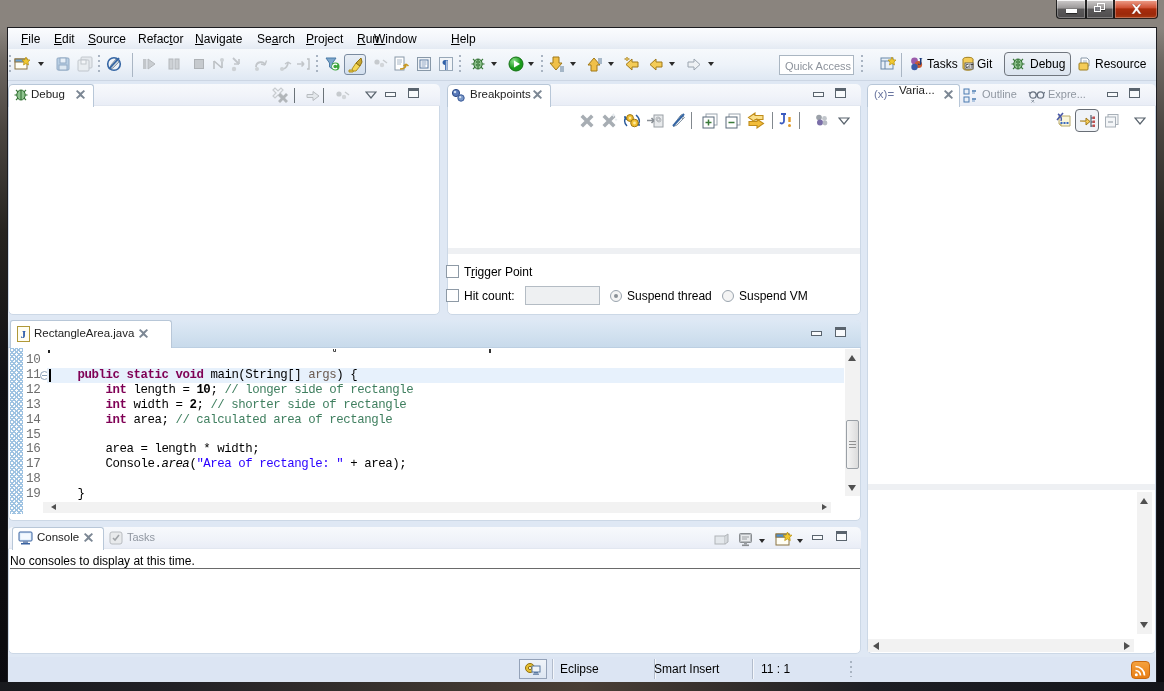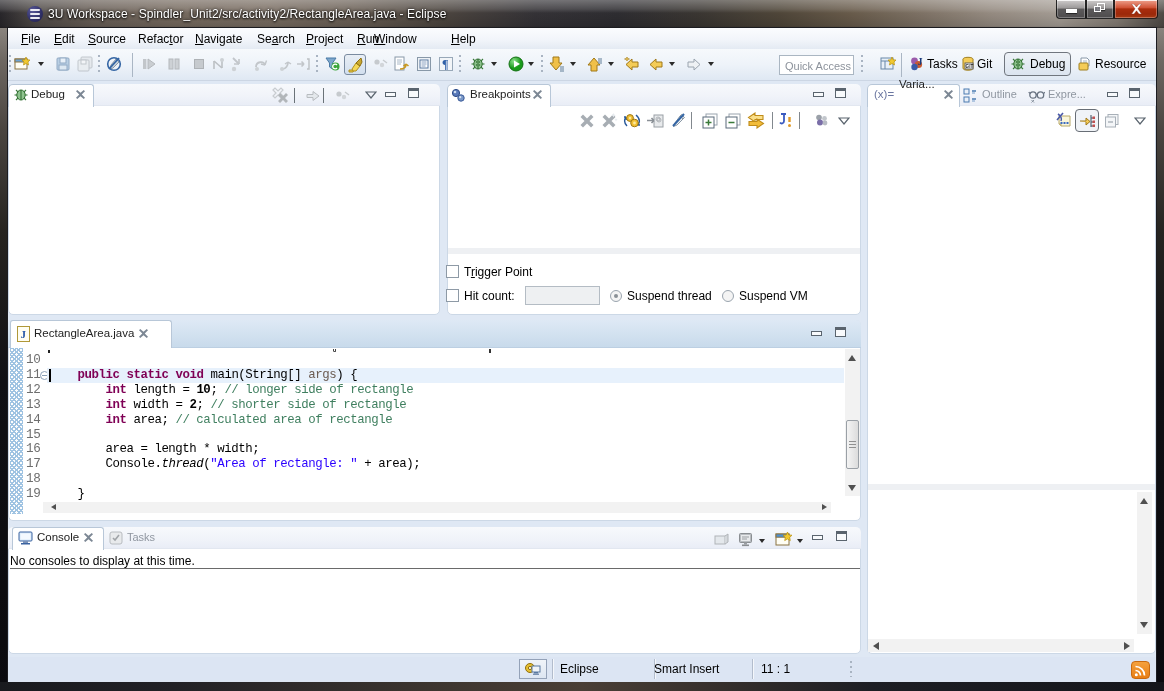--- a/index.html
+++ b/index.html
@@ -92,28 +92,20 @@
 #code .pv { color:#6a5a50; }
 #code i { font-style:italic; }
 #qa { position:absolute; left:779px; top:55px; width:75px; height:20px; background:#fff;
   border:1px solid #aab6c2; font-size:11px; color:#8d939c; padding:4px 0 0 5px; white-space:nowrap; overflow:hidden; }
 #debugbtn { position:absolute; left:1004px; top:52px; width:67px; height:24px;
   background:linear-gradient(180deg,#eef2f7,#dbe4ef); border:1.5px solid #70767e; border-radius:4px; }
 </style>
 </head>
 <body>
 <div id="win">
-  <div id="titlebar">
-    <div id="eclipselogo">
-        <i style="top:3px"></i>
-        <i style="top:7px"></i>
-        <i style="top:11px"></i>
-      </div>
-    <div id="titletext">3U Workspace - Spindler_Unit2/src/activity2/RectangleArea.java - Eclipse</div>
-  </div>
   <div id="wbtns">
     <div class="wbtn" id="btn-min">
         <b></b>
       </div>
     <div class="wbtn" id="btn-max">
         <b>
           <i></i>
         </b>
       </div>
     <div class="wbtn" id="btn-close">
@@ -477,21 +469,21 @@
       <i></i>
     </span>
   <span class="lbl" style="left:627px; top:289px">Suspend thread</span>
   <span class="rb" style="left:722px; top:290px"></span>
   <span class="lbl" style="left:739px; top:289px">Suspend VM</span>
 
   <div class="panel" style="left:867px; top:84px; width:289px; height:570px"></div>
   <div class="tabstrip" style="left:867px; top:84px; width:289px;"></div>
   <div class="tab-active" style="left:867px; width:93px; top:84px; height:23px; border-top-left-radius:5px;"></div>
   <span class="tabtxt" style="left:874px; top:88px; color:#6a76a0">(x)=</span>
-  <span class="tabtxt" style="left:899px; top:78px">Varia...</span>
+  <span class="tabtxt" style="left:899px; top:84px">Varia...</span>
   <svg class="icon" style="left:944px; top:90px" width="9" height="9" viewBox="0 0 11 11">
       <path d="M1.5 0 L5.5 3.5 L9.5 0 L11 1.5 L7 5.5 L11 9.5 L9.5 11 L5.5 7.5 L1.5 11 L0 9.5 L4 5.5 L0 1.5 Z" fill="#7c8794"></path>
     </svg>
   <svg class="icon" style="left:963px; top:88px" width="15" height="15" viewBox="0 0 15 15">
       <rect x="1" y="1" width="5" height="5" fill="#eaf0f8" stroke="#4a7ab0"></rect>
       <rect x="1" y="9" width="5" height="5" fill="#eaf0f8" stroke="#4a7ab0"></rect>
       <line x1="9" y1="3" x2="13" y2="3" stroke="#4a7ab0" stroke-width="1.5"></line>
       <line x1="9" y1="5" x2="12" y2="5" stroke="#88aad0" stroke-width="1.2"></line>
       <line x1="9" y1="11" x2="13" y2="11" stroke="#4a7ab0" stroke-width="1.5"></line>
       <line x1="9" y1="13" x2="12" y2="13" stroke="#88aad0" stroke-width="1.2"></line>
@@ -565,21 +557,21 @@
     </svg>
   <div class="icon" style="left:47px; top:368px; width:797px; height:15px; background:#e7f1fc"></div>
   <div class="icon" style="left:49px; top:369px; width:2px; height:13px; background:#000"></div>
   <div id="code"><span class="l"></span>
 <span class="l">    <b class="kw">public</b> <b class="kw">static</b> <b class="kw">void</b> main(String[] <span class="pv">args</span>) {</span>
 <span class="l">        <b class="kw">int</b> length = <b>10</b>; <span class="cm">// longer side of rectangle</span></span>
 <span class="l">        <b class="kw">int</b> width = <b>2</b>; <span class="cm">// shorter side of rectangle</span></span>
 <span class="l">        <b class="kw">int</b> area; <span class="cm">// calculated area of rectangle</span></span>
 <span class="l"></span>
 <span class="l">        area = length * width;</span>
-<span class="l">        Console.<i>thread</i>(<span class="st">"Area of rectangle: "</span> + area);</span>
+<span class="l">        Console.<i>area</i>(<span class="st">"Area of rectangle: "</span> + area);</span>
 <span class="l"></span>
 <span class="l">    }</span></div>
 
   <div class="icon" style="left:48px; top:350px; width:2px; height:3px; background:#222"></div>
   <div class="icon" style="left:333px; top:349px; width:3px; height:3px; border-radius:0 0 2px 2px; border:1px solid #444; border-top:none"></div>
   <div class="icon" style="left:489px; top:349px; width:2px; height:4px; background:#333"></div>
 
   <div class="sb-track" style="left:845px; top:349px; width:15px; height:147px"></div>
   <i class="sb-arrow" style="left:848px; top:355px; border-left:4.5px solid transparent; border-right:4.5px solid transparent; border-bottom:6px solid #505050"></i>
   <div class="sb-thumb" style="left:846px; top:420px; width:13px; height:49px"></div>

